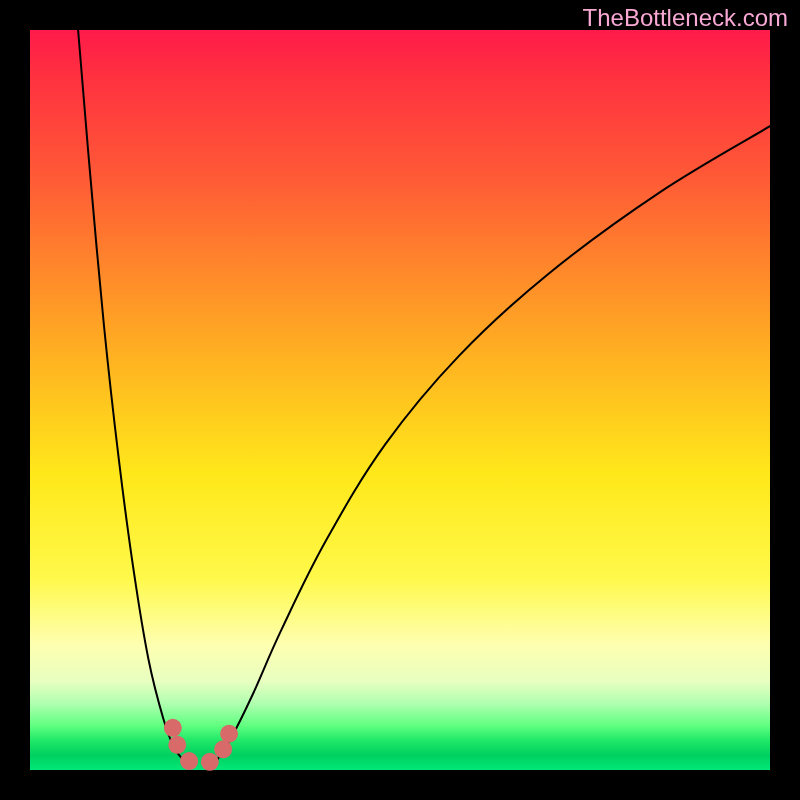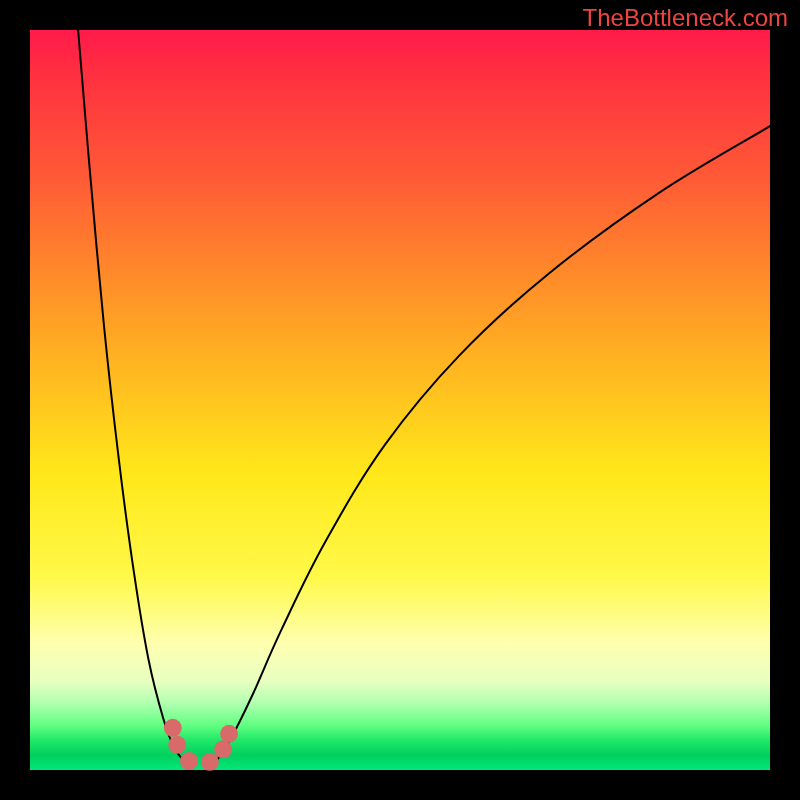--- a/index.html
+++ b/index.html
@@ -31,21 +31,21 @@
       #60ff80 94%,
       #20e868 96%,
       #00d060 98%,
       #00e878 100%
     );
   }
   .watermark {
     position: absolute;
     top: 4px;
     right: 12px;
-    color: #ef4444;
+    color: #f9a8d4;
     font-size: 24px;
     font-weight: 400;
     letter-spacing: 0px;
     z-index: 10;
   }
   svg.overlay {
     position: absolute;
     left: 0;
     top: 0;
     width: 740px;

